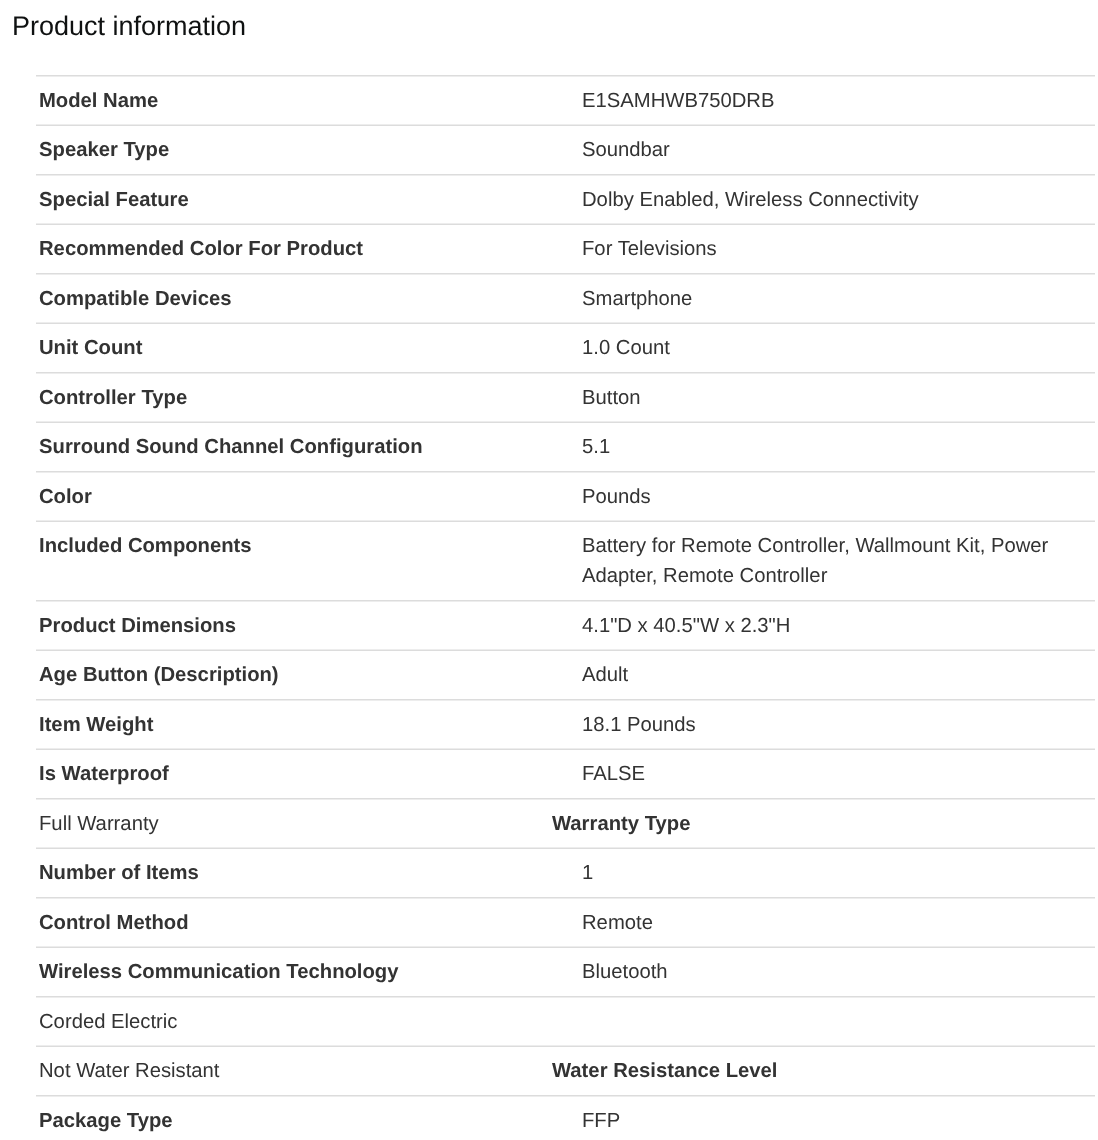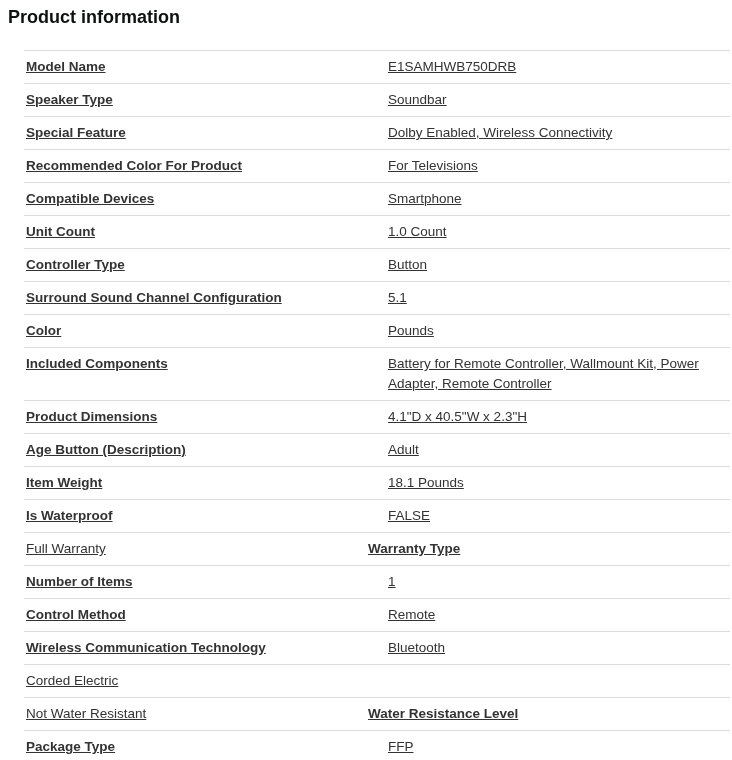--- a/index.html
+++ b/index.html
@@ -13,38 +13,37 @@
     width: 732px;
     height: 760px;
     overflow: hidden;
     background: #ffffff;
   }
   .section-title {
     margin: 0;
     padding: 7px 0 0 8px;
     font-size: 18px;
     line-height: 21px;
-    font-weight: 700;
+    font-weight: 400;
     color: #0f1111;
   }
   .det-table {
     margin: 22px 2px 0 24px;
     border-top: 1px solid #dcdcdc;
   }
   .row {
     display: flex;
     align-items: flex-start;
     border-bottom: 1px solid #dcdcdc;
     padding: 6px 0 6px 2px;
   }
   .cell {
     font-size: 13.5px;
     line-height: 20px;
     color: #333333;
-    text-decoration: underline;
   }
   .cell.label {
     flex: 0 0 362px;
     width: 362px;
     padding-right: 12px;
     font-weight: 700;
   }
   .cell.value {
     flex: 1 1 auto;
     font-weight: 400;

